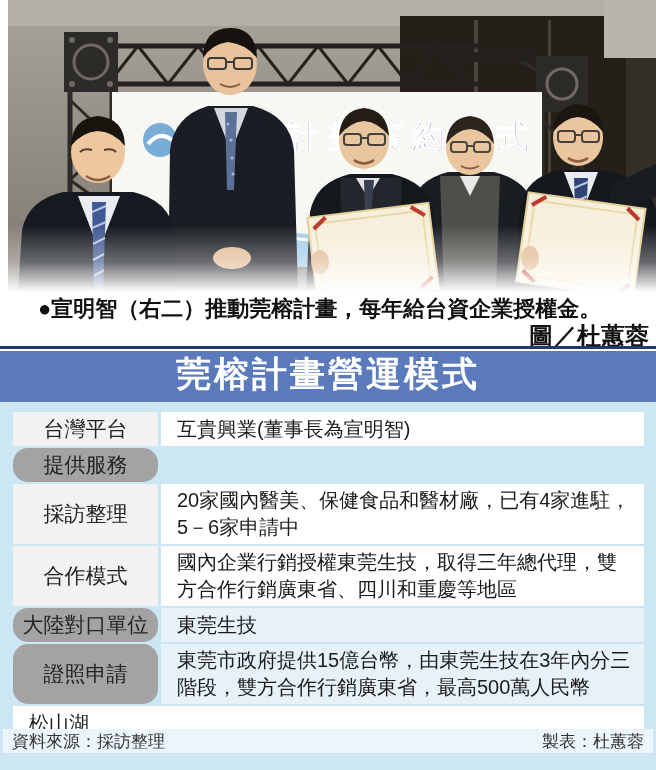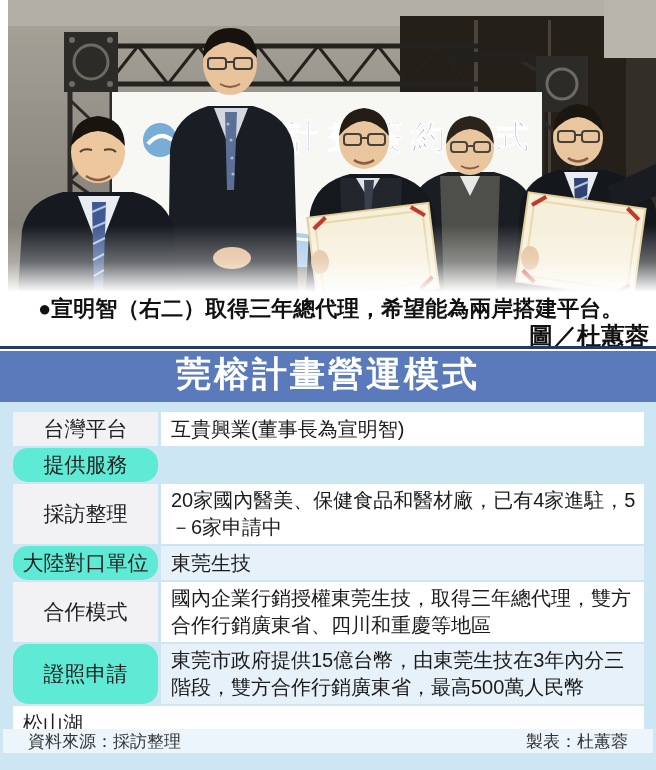--- a/index.html
+++ b/index.html
@@ -12,29 +12,29 @@
   .rule{position:absolute;top:346px;left:0;width:656px;height:3px;background:#24386d;}
   .header{position:absolute;top:351px;left:0;width:656px;height:51px;background:#5a7abc;
           display:flex;align-items:flex-start;justify-content:center;}
   .header-title{font-size:35px;font-weight:bold;color:#ffffff;letter-spacing:3px;}
   .section{position:absolute;top:402px;left:0;width:656px;height:368px;background:#cde6f4;}
   .table{position:absolute;top:10px;left:13px;width:631px;display:flex;flex-direction:column;gap:2px;}
   .row{display:flex;gap:3px;}
   .label-cell{width:145px;flex:0 0 145px;display:flex;align-items:center;justify-content:center;
               font-size:21px;color:#222;text-align:center;line-height:1.15;padding:3px 0;}
   .value-cell{flex:1;display:flex;align-items:center;font-size:20px;color:#1b1b1b;
-              padding:3px 8px 3px 10px;line-height:1.35;}
+              padding:3px 8px 3px 16px;line-height:1.35;}
   .h-s{min-height:34px;}
   .h-m{min-height:56px;}
   .lab-a{background:#f2f1f4;}
-  .lab-b{background:#5eead4;border-radius:15px;}
+  .lab-b{background:#a3a3a3;border-radius:15px;}
   .val-a{background:#ffffff;}
   .val-b{background:#e7f1f9;}
   .footer{position:absolute;top:729px;left:3px;width:650px;height:24px;background:#ecf5fb;
-          display:flex;justify-content:space-between;align-items:center;padding:0 25px;
+          display:flex;justify-content:space-between;align-items:center;padding:0 9px;
           box-sizing:border-box;font-size:17px;color:#333;}
 </style>
 </head>
 <body>
 
 <div class="page">
 
   <div class="photo">
     <svg width="648" height="292" viewBox="0 0 648 292">
       <defs>
@@ -217,21 +217,21 @@
             <line x1="614" y1="288" x2="627" y2="278"></line>
           </g>
         </g>
         <ellipse cx="522" cy="258" rx="9" ry="12" fill="#e2ba92"></ellipse>
       </g>
 
       <rect x="0" y="225" width="648" height="67" fill="url(#fadeW)"></rect>
     </svg>
   </div>
 
-  <div class="caption">●宣明智（右二）取得三年總代理，希望能為兩岸搭建平台。</div>
+  <div class="caption">●宣明智（右二）推動莞榕計畫，每年給台資企業授權金。</div>
   <div class="photo-credit">圖／杜蕙蓉</div>
 
   <div class="rule"></div>
 
   <div class="header">
     <span class="header-title">莞榕計畫營運模式</span>
   </div>
 
   <div class="section">
     <div class="table">
@@ -243,30 +243,30 @@
 
       <div class="row h-s">
         <div class="label-cell lab-b">提供服務</div>
       </div>
 
       <div class="row h-m">
         <div class="label-cell lab-a">採訪整理</div>
         <div class="value-cell val-a">20家國內醫美、保健食品和醫材廠，已有4家進駐，5－6家申請中</div>
       </div>
 
-      <div class="row h-s">
-        <div class="label-cell lab-b">大陸對口單位</div>
-        <div class="value-cell val-b">東莞生技</div>
-      </div>
-
       <div class="row h-m">
         <div class="label-cell lab-a">合作模式</div>
         <div class="value-cell val-a">國內企業行銷授權東莞生技，取得三年總代理，雙方合作行銷廣東省、四川和重慶等地區</div>
       </div>
 
+      <div class="row h-s">
+        <div class="label-cell lab-b">大陸對口單位</div>
+        <div class="value-cell val-b">東莞生技</div>
+      </div>
+
       <div class="row h-m">
         <div class="label-cell lab-b">證照申請</div>
         <div class="value-cell val-b">東莞市政府提供15億台幣，由東莞生技在3年內分三階段，雙方合作行銷廣東省，最高500萬人民幣</div>
       </div>
 
       <div class="row h-s">
         <div class="value-cell val-a">松山湖</div>
       </div>
 
     </div>

